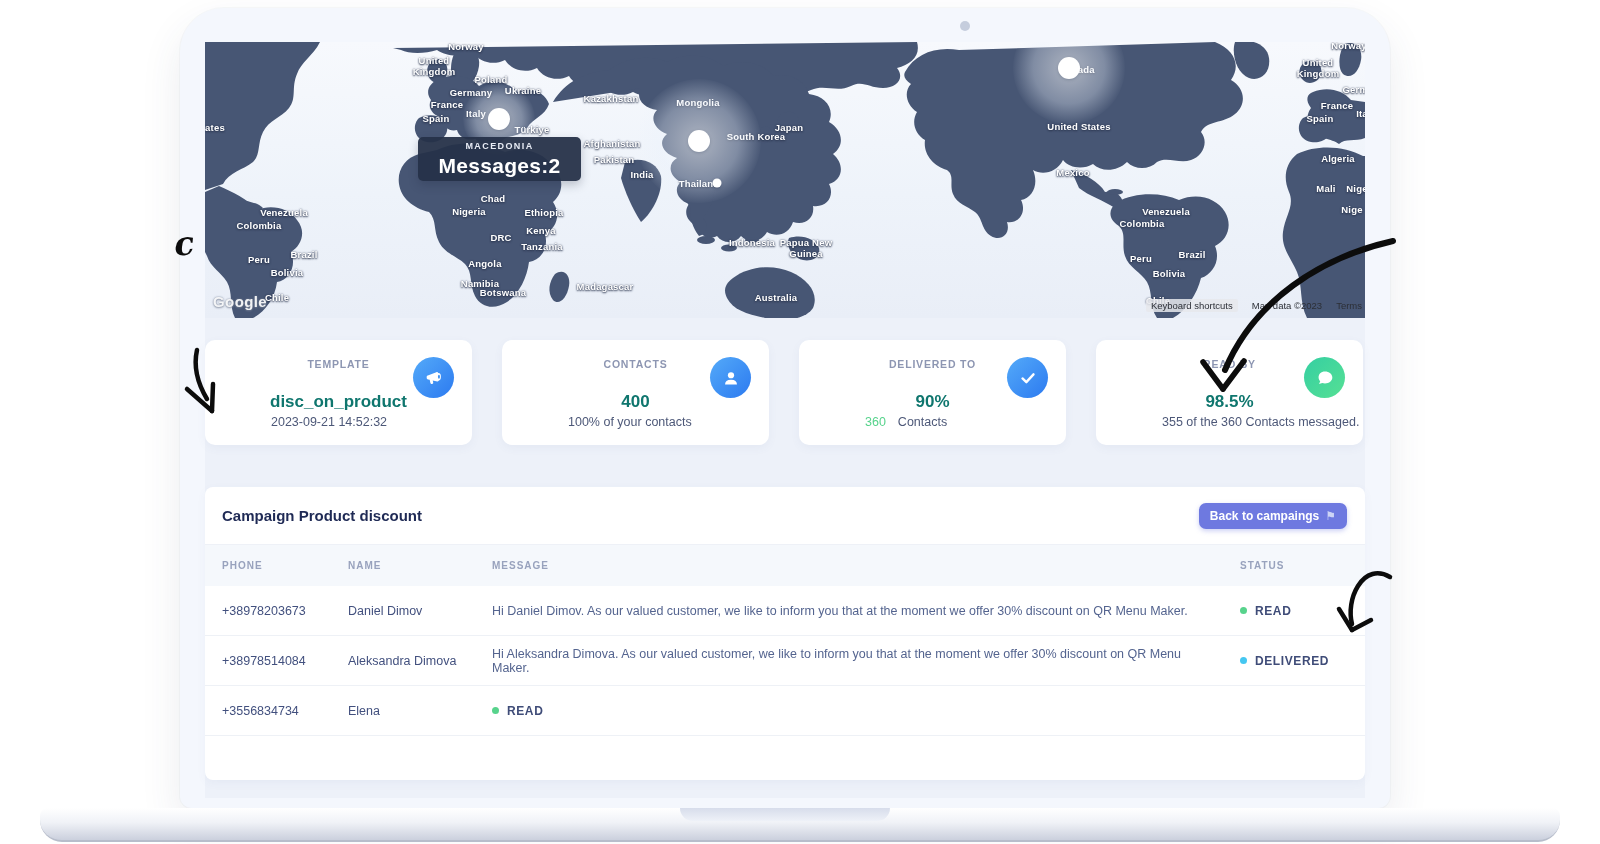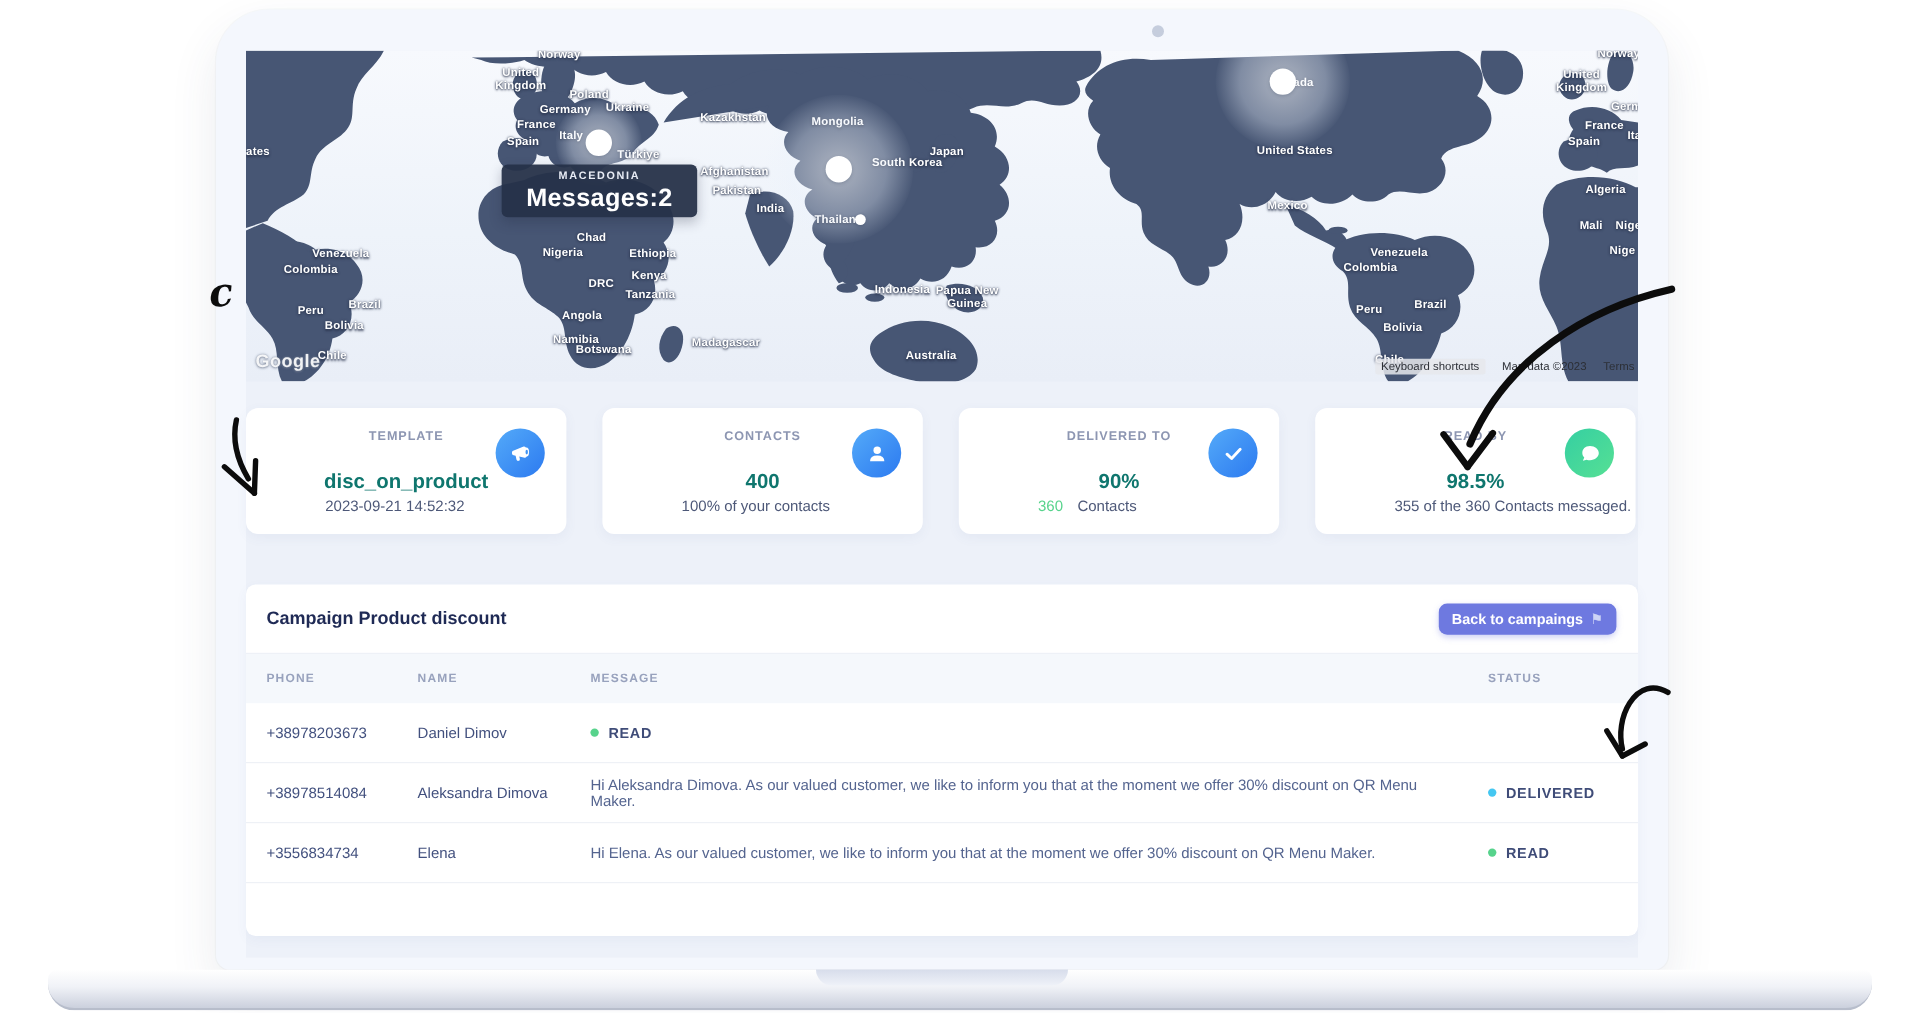--- a/index.html
+++ b/index.html
@@ -302,40 +302,40 @@
           <div class="thead">
             <span>PHONE</span>
             <span>NAME</span>
             <span>MESSAGE</span>
             <span>STATUS</span>
           </div>
 
           <div class="trow">
             <span>+38978203673</span>
             <span>Daniel Dimov</span>
+            <span class="msg">Hi Daniel Dimov. As our valued customer, we like to inform you that at the moment we offer 30% discount on QR Menu Maker.</span>
             <span class="status-cell">
               <span class="status-dot" style="background: rgb(87, 211, 140);"></span>
               <span>READ</span>
             </span>
           </div>
 
           <div class="trow">
             <span>+38978514084</span>
             <span>Aleksandra Dimova</span>
             <span class="msg">Hi Aleksandra Dimova. As our valued customer, we like to inform you that at the moment we offer 30% discount on QR Menu Maker.</span>
             <span class="status-cell">
               <span class="status-dot" style="background: rgb(69, 199, 241);"></span>
               <span>DELIVERED</span>
             </span>
           </div>
 
           <div class="trow">
             <span>+3556834734</span>
             <span>Elena</span>
-            <span class="msg">Hi Elena. As our valued customer, we like to inform you that at the moment we offer 30% discount on QR Menu Maker.</span>
             <span class="status-cell">
               <span class="status-dot" style="background: rgb(87, 211, 140);"></span>
               <span>READ</span>
             </span>
           </div>
         </div>
       </div>
     </div>
   </div>
 

